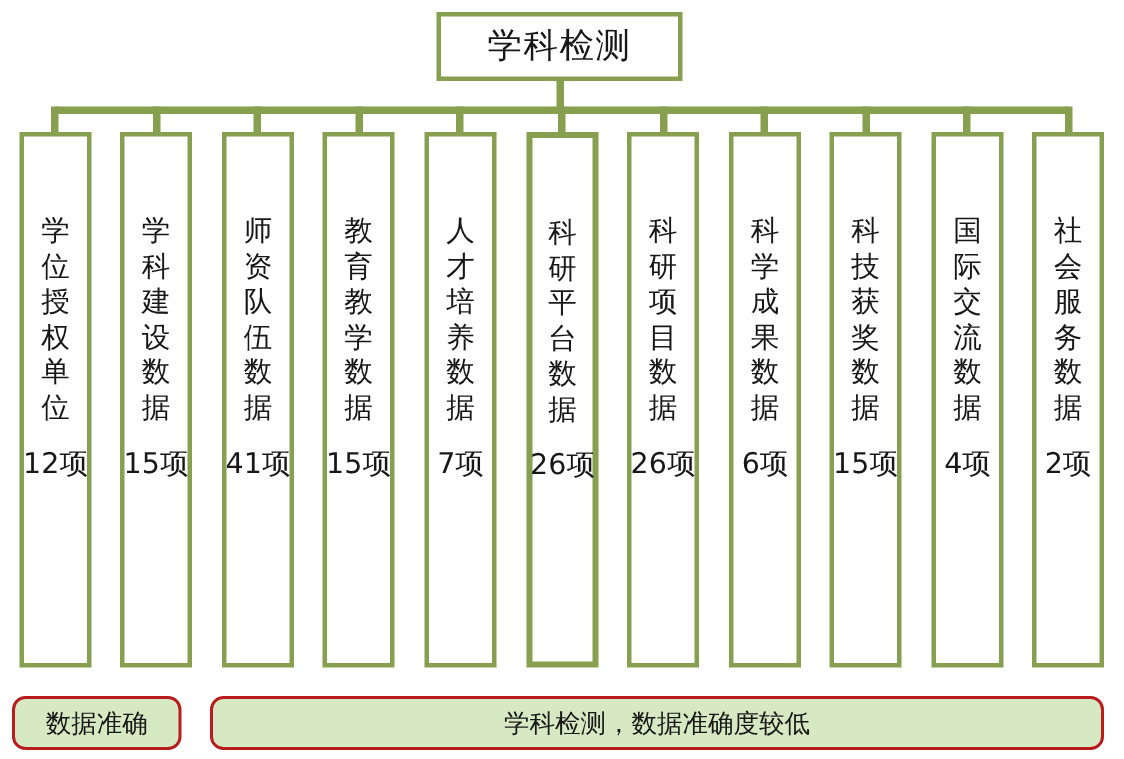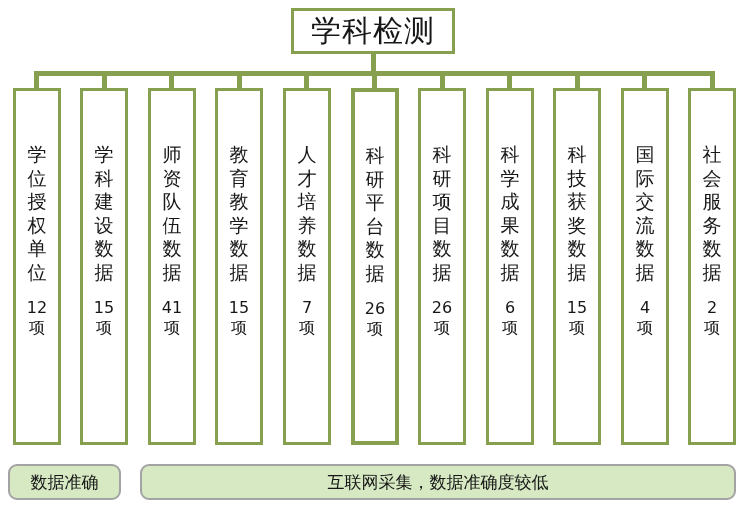--- a/index.html
+++ b/index.html
@@ -15,21 +15,21 @@
   
   .root-box{
     position:absolute;
     left:291px;top:8px;width:164px;height:46px;
     border:3px solid #86a04f;
     background:#ffffff;
     box-sizing:border-box;
     display:flex;align-items:center;justify-content:center;
   }
   .root-label{
-    font-size:30px;color:#171717;letter-spacing:1px;line-height:1;
+    font-size:23px;color:#171717;letter-spacing:1px;line-height:1;
   }
 
   
   .conn{position:absolute;background:#86a04f;}
 
   
   .col-box{
     position:absolute;
     top:88px;height:357px;
     border:3px solid #86a04f;
@@ -41,31 +41,31 @@
     padding-top:52px;
   }
   .col-box.emphasis{border-width:4px;}
   .col-title{
     display:flex;flex-direction:column;align-items:center;
     font-size:19px;color:#171717;line-height:1.24;
   }
   .col-title span{display:block;}
   .col-count{
     margin-top:14px;
-    display:flex;flex-direction:column;align-items:center;
-    font-size:16px;color:#171717;line-height:1.24;
+    display:flex;flex-direction:row;align-items:center;
+    font-size:19px;color:#171717;line-height:1.24;
   }
   .col-count .num{display:block;letter-spacing:0px;}
   .col-count .unit{display:block;}
 
   
   .note{
     position:absolute;
     top:464px;height:36px;
-    border:2px solid #a3a3a3;
+    border:2px solid #b91c1c;
     background:#d7e9c3;
     border-radius:9px;
     box-sizing:border-box;
     display:flex;align-items:center;justify-content:center;
     font-size:17px;color:#171717;
   }
   .note-left{left:8px;width:113px;}
   .note-right{left:140px;width:596px;}
 </style>
 </head>
@@ -247,16 +247,16 @@
           <span class="num">2</span>
           <span class="unit">项</span>
         </div>
       </div>
     </div>
 
   <div class="note note-left">
     <span>数据准确</span>
   </div>
   <div class="note note-right">
-    <span>互联网采集，数据准确度较低</span>
+    <span>学科检测，数据准确度较低</span>
   </div>
 
 </div>
 
 </body></html>

